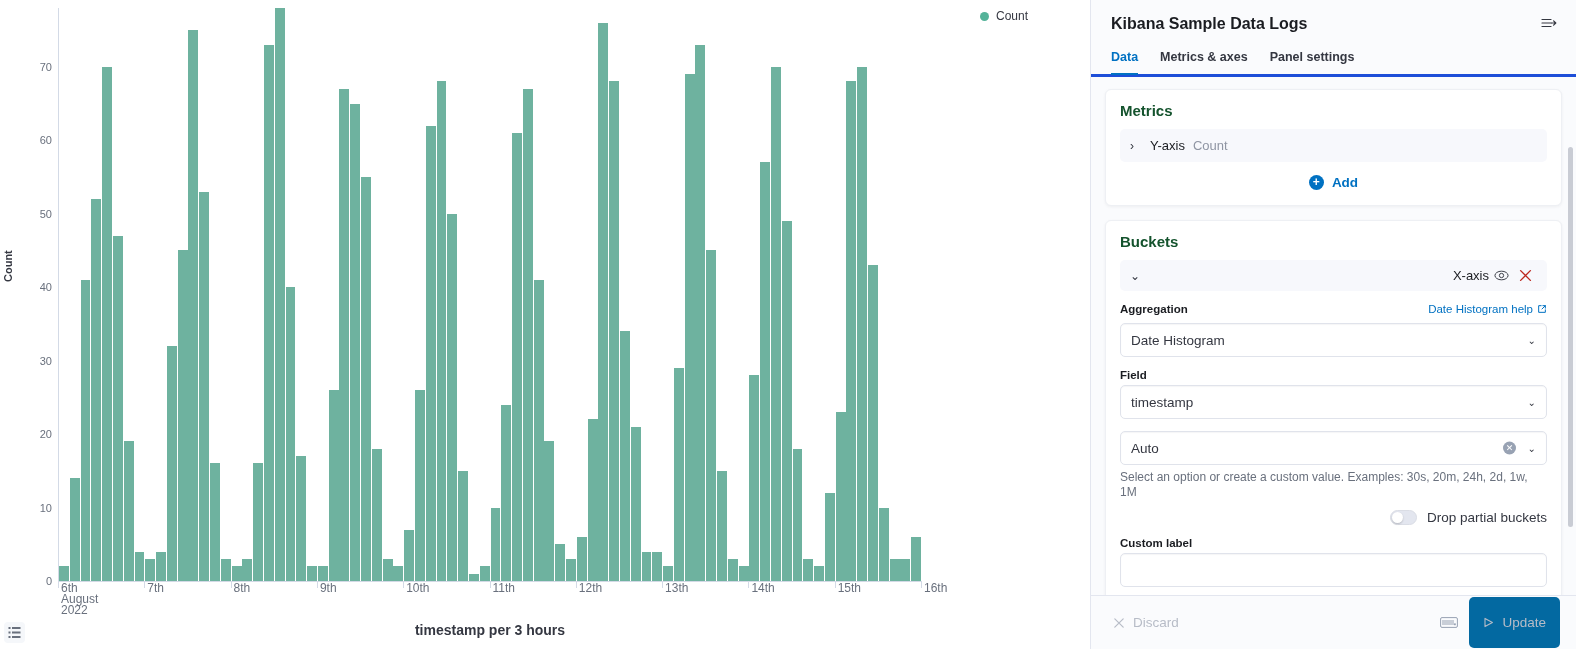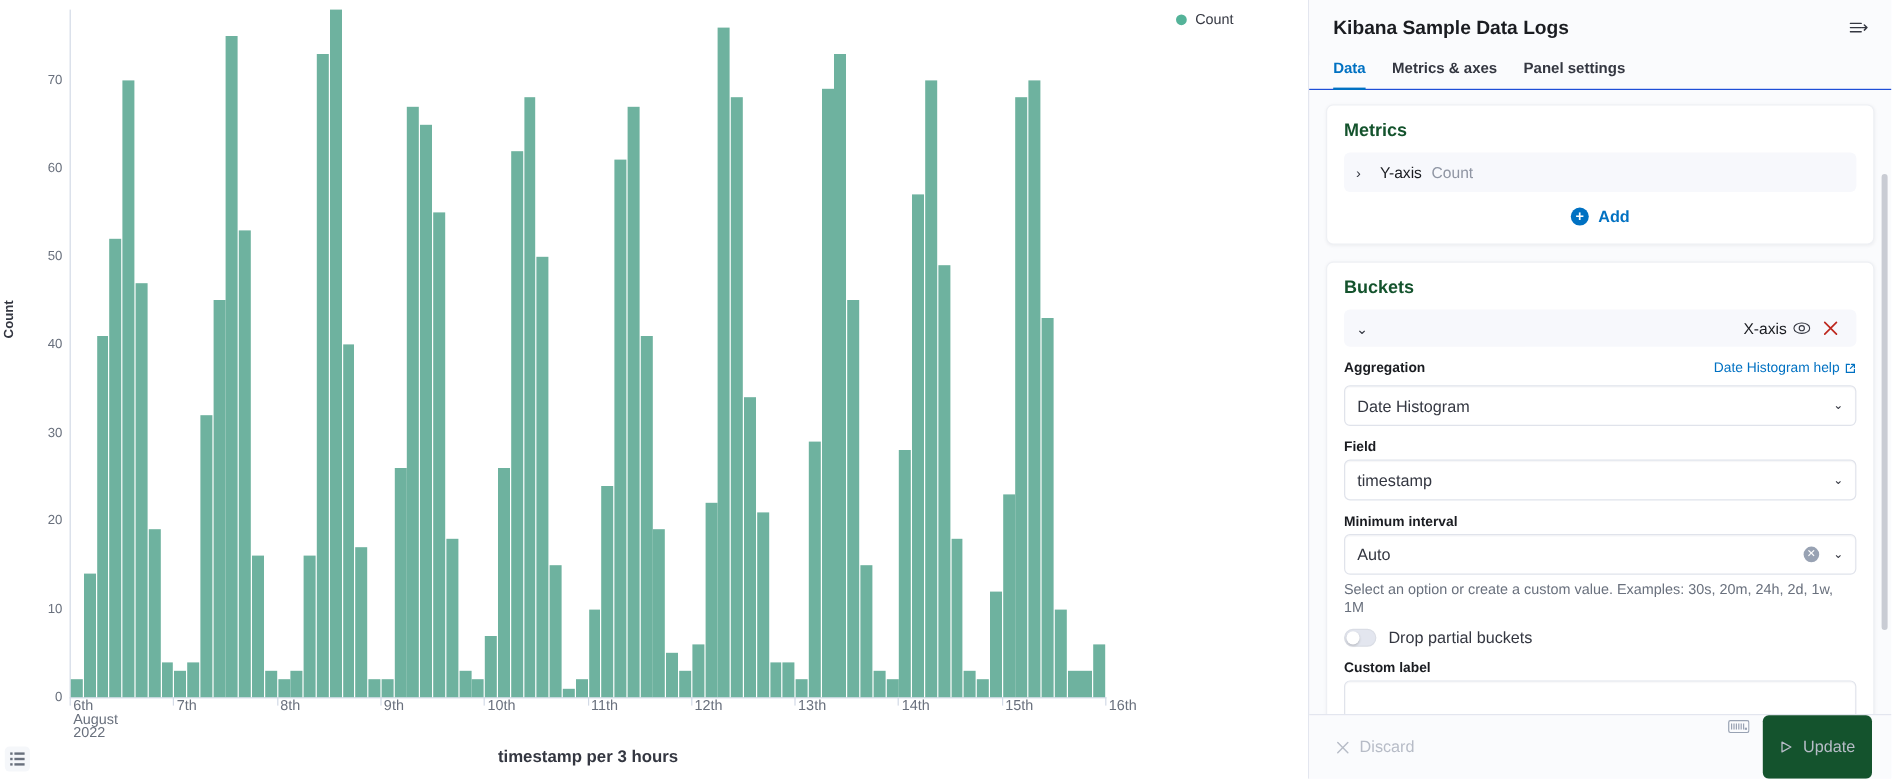--- a/index.html
+++ b/index.html
@@ -90,21 +90,21 @@
     display: flex; flex-direction: column;
   }
   .editor-head { padding: 14px 20px 0 20px; background: #fafbfd; }
   .editor-title { font-size: 16px; font-weight: bold; color: #1a1c21; line-height: 20px; }
   .collapse-btn {
     position: absolute; right: 16px; top: 12px;
     width: 22px; height: 22px; border: none; background: transparent;
     cursor: pointer; display:flex; align-items:center; justify-content:center; padding:0;
   }
   .tabs { display: flex; gap: 22px; padding: 0 20px; margin-top: 12px;
-          border-bottom: 1px solid #1d4ed8; background: #fafbfd; }
+          border-bottom: 3px solid #1d4ed8; background: #fafbfd; }
   .tab {
     font-size: 12.5px; font-weight: bold; color: #343741;
     padding: 4px 0 9px 0; cursor: pointer;
     border-bottom: 2px solid transparent; margin-bottom: -1px;
     background: none; border-left: none; border-right: none; border-top: none;
     font-family: inherit;
   }
   .tab.active { color: #0071c2; border-bottom-color: #0071c2; }
 
   .editor-body {
@@ -171,52 +171,52 @@
     position: absolute; right: 10px; top: 50%; transform: translateY(-50%);
     color: #343741; font-size: 10px;
   }
   .select .clear {
     position: absolute; right: 30px; top: 50%; transform: translateY(-50%);
     width: 13px; height: 13px; border-radius: 50%; background: #98a2b3;
     color: #fff; font-size: 9px; line-height: 13px; text-align: center; cursor: pointer;
   }
   .hint { font-size: 12px; color: #69707d; line-height: 15px; margin: -7px 0 10px 0; }
 
-  .switch-row { display: flex; align-items: center; gap: 10px; margin: 4px 0 12px 0; }
+  .switch-row { display: flex; align-items: center; gap: 10px; margin: 4px 0 12px 0; justify-content: flex-end; }
   .switch {
     width: 27px; height: 15px; border-radius: 9px; background: #e3e6ef;
     position: relative; cursor: pointer; flex: 0 0 27px;
     border: 1px solid #dadde5;
   }
   .switch .knob {
     position: absolute; left: 1px; top: 1px;
     width: 11px; height: 11px; border-radius: 50%; background: #fff;
     box-shadow: 0 1px 2px rgba(0,0,0,.2);
   }
   .switch-label { font-size: 13.5px; color: #343741; }
 
   .empty-input { height: 34px; }
 
   .editor-foot {
     flex: 0 0 54px; height: 54px;
     border-top: 1px solid #e3e6ef;
     background: #fafbfd;
-    display: flex; padding: 0 16px;
+    display: flex; align-items: center; padding: 0 16px;
     gap: 8px;
   }
   .discard-btn {
     display: flex; align-items: center; gap: 8px;
     background: none; border: none; cursor: pointer;
     color: #b7bcc7; font-size: 13.5px; font-family: inherit;
   }
   .foot-spacer { flex: 1; }
   .kbd-btn { border: none; background: none; cursor: pointer; padding: 3px; display:flex; }
   .update-btn {
     display: flex; align-items: center; gap: 8px;
-    background: #14532d; border: none; border-radius: 5px;
+    background: #0369a1; border: none; border-radius: 5px;
     padding: 18px 14px; cursor: pointer;
     color: #b7bcc7; font-size: 13.5px; font-family: inherit;
   }
 
   .scrollbar {
     position: absolute; right: 3px; top: 70px;
     width: 5px; height: 380px; border-radius: 3px; background: #c9ccd4;
   }
 </style>
 </head>
@@ -461,21 +461,20 @@
           <span>Date Histogram</span>
           <span class="caret">⌄</span>
         </div>
 
         <span class="field-label">Field</span>
         <div class="select">
           <span>timestamp</span>
           <span class="caret">⌄</span>
         </div>
 
-        <span class="field-label">Minimum interval</span>
         <div class="select">
           <span>Auto</span>
           <span class="clear">✕</span>
           <span class="caret">⌄</span>
         </div>
         <div class="hint">Select an option or create a custom value. Examples: 30s, 20m, 24h, 2d, 1w, 1M</div>
 
         <div class="switch-row">
           <span class="switch">
             <span class="knob"></span>

